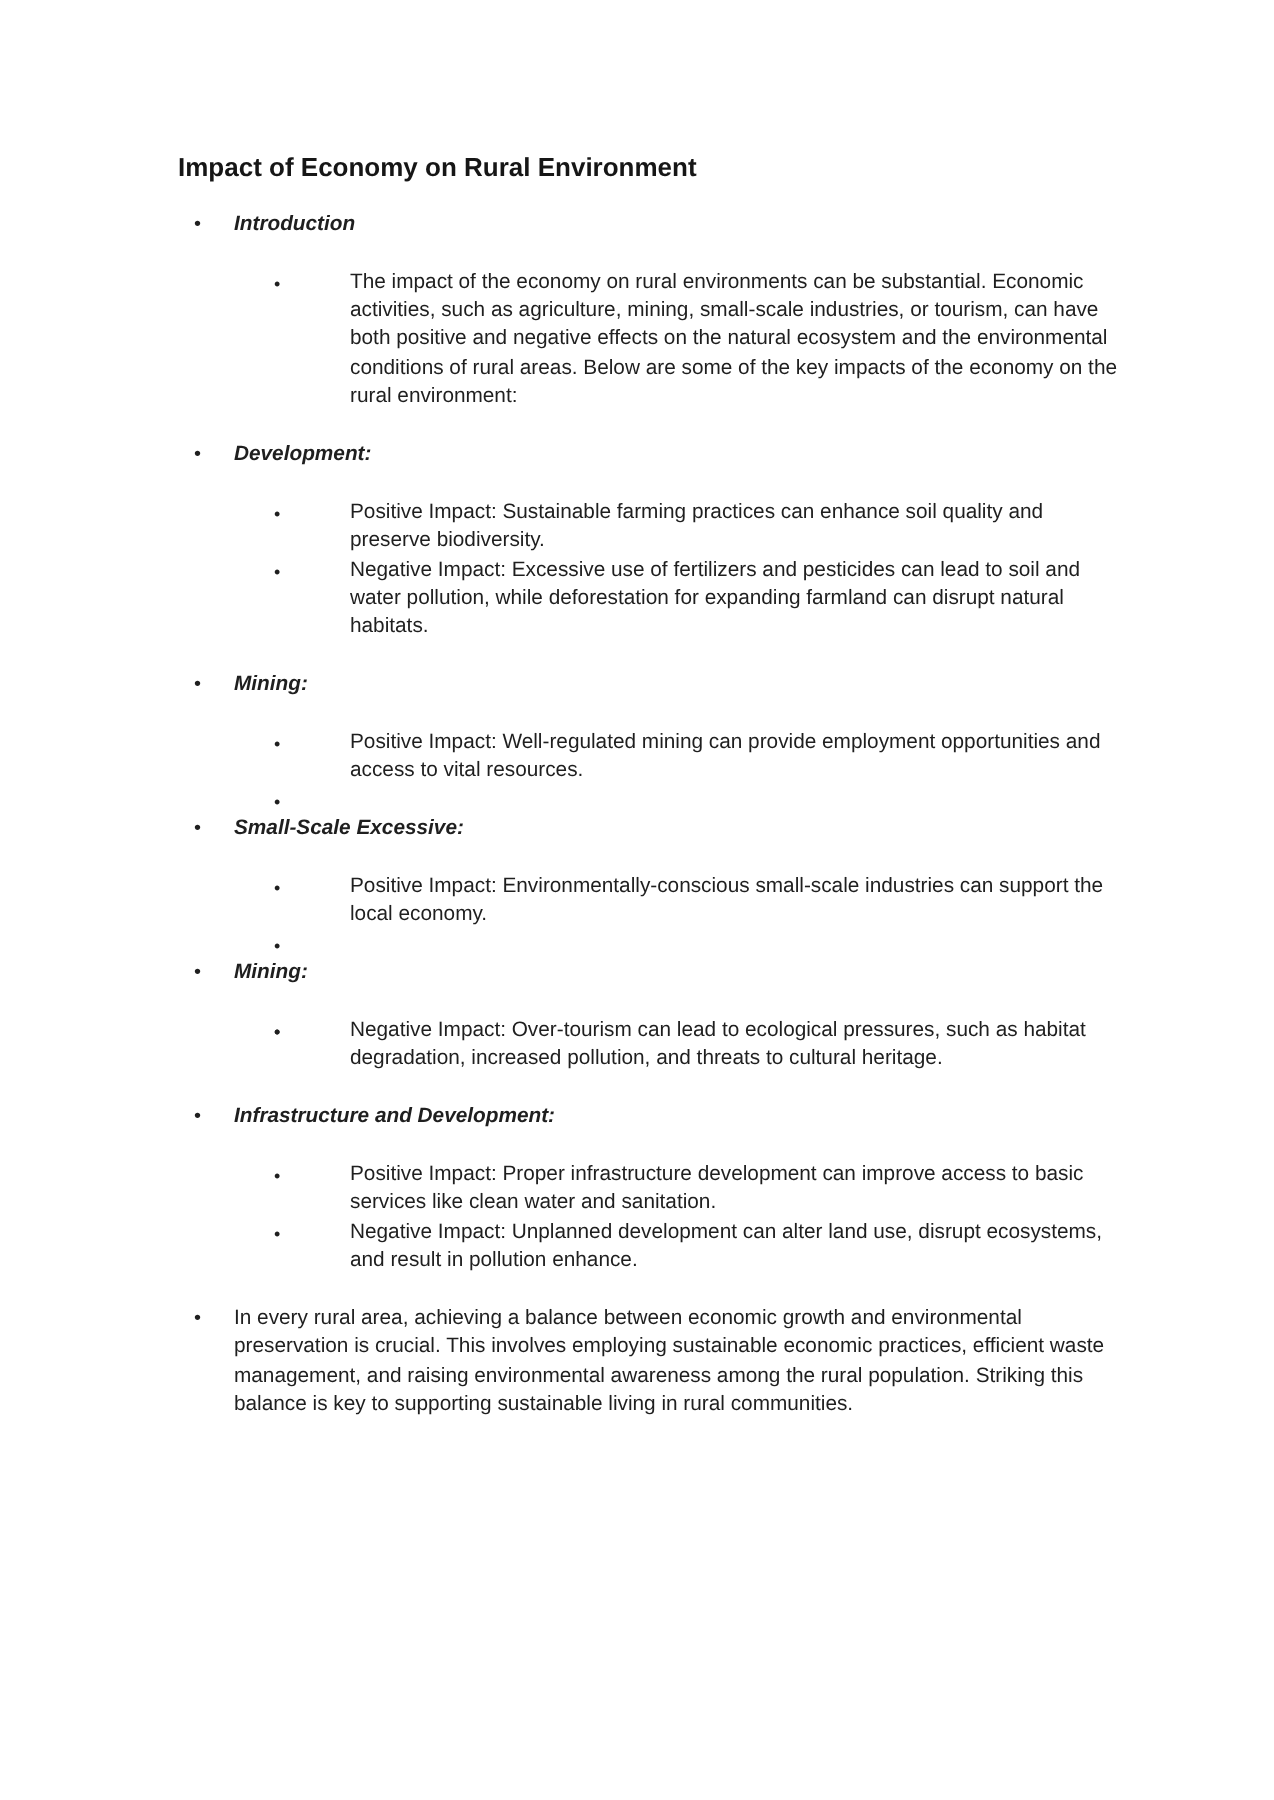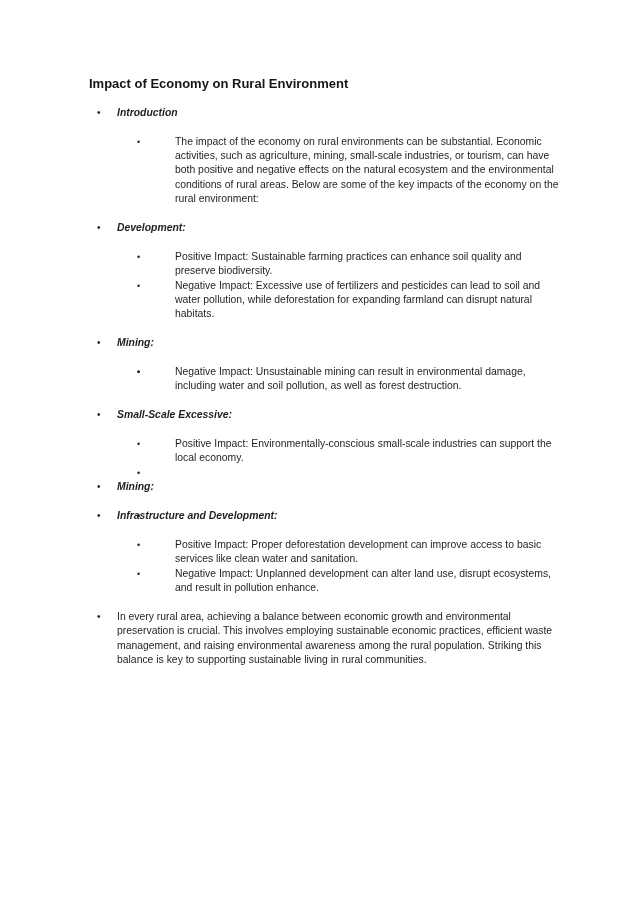--- a/index.html
+++ b/index.html
@@ -92,24 +92,24 @@
     </div>
   </div>
 
   <div class="l1-item">
     <span class="l1-bullet">•</span>
     <span class="heading">Mining:</span>
   </div>
   <div class="sub-list">
     <div class="l2-item">
       <span class="l2-bullet">•</span>
+      <span>Positive Impact: Well-regulated mining can provide employment opportunities and access to vital resources.</span>
     </div>
     <div class="l2-item">
       <span class="l2-bullet">•</span>
-      <span>Negative Impact: Unsustainable mining can result in environmental damage, including water and soil pollution, as well as forest destruction.</span>
     </div>
   </div>
 
   <div class="l1-item">
     <span class="l1-bullet">•</span>
     <span class="heading">Small-Scale Excessive:</span>
   </div>
   <div class="sub-list">
     <div class="l2-item">
       <span class="l2-bullet">•</span>
@@ -123,31 +123,32 @@
   <div class="l1-item">
     <span class="l1-bullet">•</span>
     <span class="heading">Mining:</span>
   </div>
   <div class="sub-list">
     <div class="l2-item">
       <span class="l2-bullet">•</span>
     </div>
     <div class="l2-item">
       <span class="l2-bullet">•</span>
+      <span>Negative Impact: Over-tourism can lead to ecological pressures, such as habitat degradation, increased pollution, and threats to cultural heritage.</span>
     </div>
   </div>
 
   <div class="l1-item">
     <span class="l1-bullet">•</span>
     <span class="heading">Infrastructure and Development:</span>
   </div>
   <div class="sub-list">
     <div class="l2-item">
       <span class="l2-bullet">•</span>
-      <span>Positive Impact: Proper deforestation development can improve access to basic services like clean water and sanitation.</span>
+      <span>Positive Impact: Proper infrastructure development can improve access to basic services like clean water and sanitation.</span>
     </div>
     <div class="l2-item">
       <span class="l2-bullet">•</span>
       <span>Negative Impact: Unplanned development can alter land use, disrupt ecosystems, and result in pollution enhance.</span>
     </div>
   </div>
 
   <div class="l1-item">
     <span class="l1-bullet">•</span>
     <span>In every rural area, achieving a balance between economic growth and environmental preservation is crucial. This involves employing sustainable economic practices, efficient waste management, and raising environmental awareness among the rural population. Striking this balance is key to supporting sustainable living in rural communities.</span>

